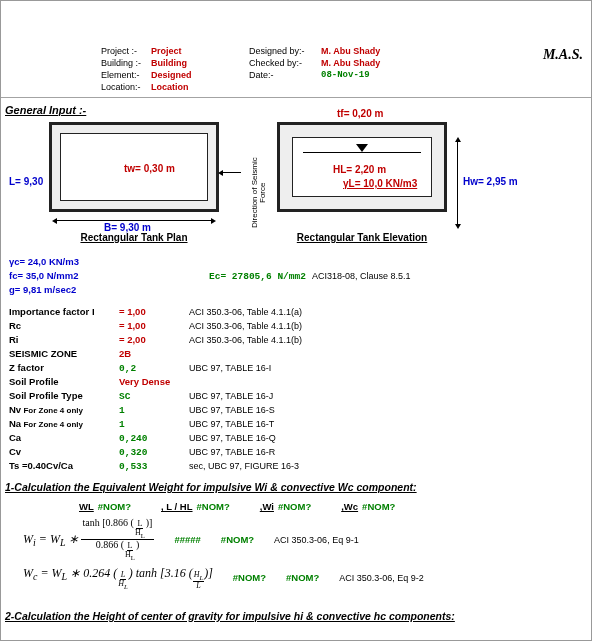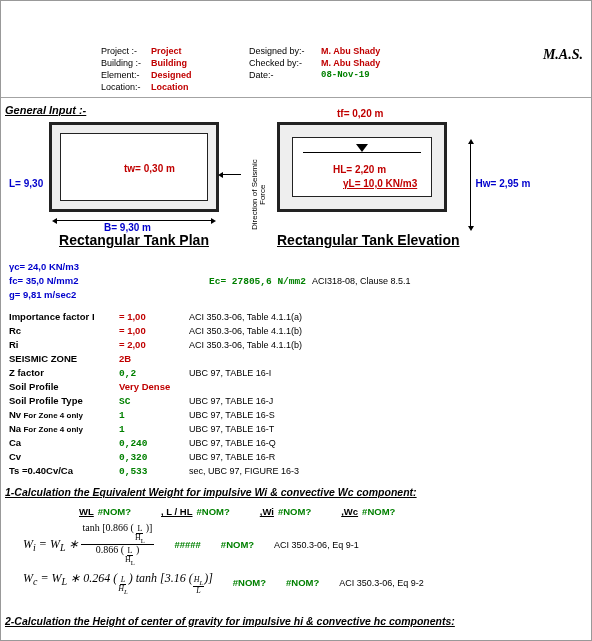--- a/index.html
+++ b/index.html
@@ -18,21 +18,21 @@
   .hlabel2 { width: 80px; padding-left: 8px; }
   .hval2 { width: 120px; }
   .mas { position: absolute; right: 8px; top: 46px; font-family: "Times New Roman", serif; font-style: italic; font-weight: bold; font-size: 14px; }
   .section-title { font-size: 11px; font-weight: bold; font-style: italic; text-decoration: underline; padding: 6px 4px 2px 4px; }
   .diagrams { display: flex; padding: 4px 8px 2px 8px; align-items: center; gap: 4px; }
   .plan-wrap, .elev-wrap { position: relative; }
   .tank-rect-outer { border: 3px solid #222; background: #eee; position: relative; }
   .tank-rect-inner { border: 1px solid #222; background: #fff; }
   .dim-label { font-size: 10px; font-weight: bold; position: absolute; white-space: nowrap; }
   .dir-label { font-size: 8px; writing-mode: vertical-rl; transform: rotate(180deg); line-height: 1; text-align:center;}
-  .caption { font-size: 14px; font-weight: bold; text-decoration: underline; text-align: center; margin-top: 2px; }
+  .caption { font-size: 10px; font-weight: bold; text-decoration: underline; text-align: center; margin-top: 2px; }
   .params { padding: 6px 8px 2px 8px; }
   .prow { display: flex; align-items: baseline; font-size: 9.5px; padding: 1px 0; min-height: 14px; }
   .pcell1 { width: 110px; }
   .pcell2 { width: 70px; }
   .pcell3 { flex: 1; font-size: 9px; color: #000; }
   .eq-section { padding: 4px 8px; }
   .eq-head { display: flex; gap: 30px; font-size: 9.5px; padding: 2px 0 4px 0; }
   .eq-head > div { display:flex; gap:4px; align-items:baseline;}
   .eq-row { display: flex; align-items: center; gap: 20px; font-size: 10px; padding: 2px 0; }
   .formula { font-family: "Times New Roman", serif; font-size: 12px; display:flex; align-items:center; gap:2px; }

